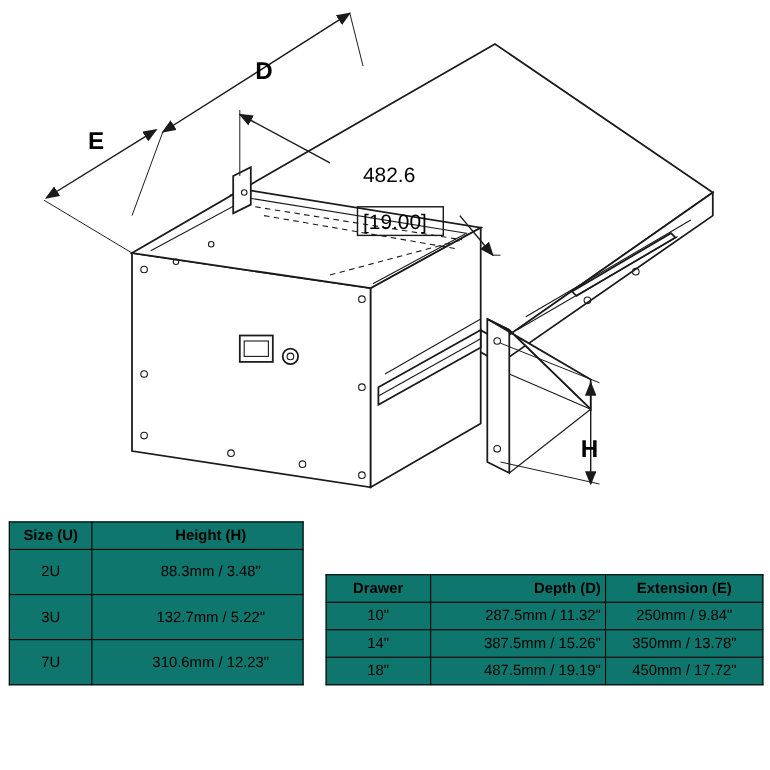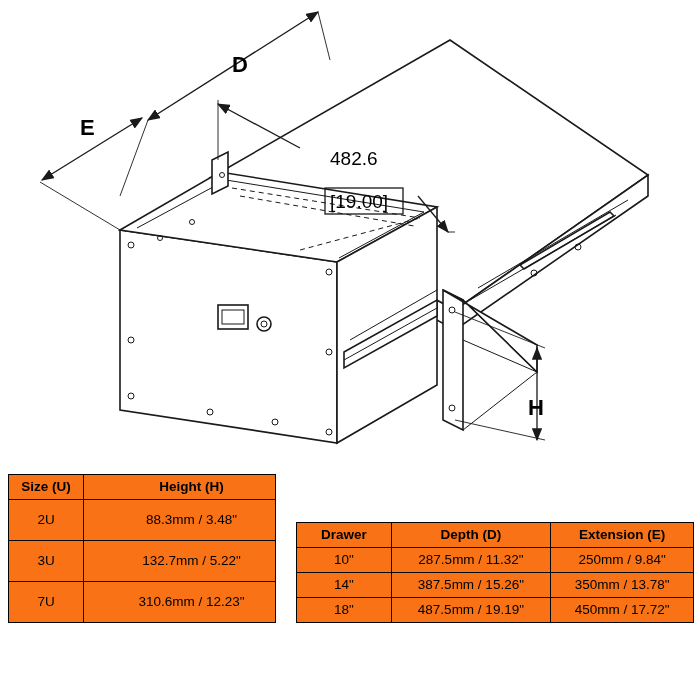--- a/index.html
+++ b/index.html
@@ -33,39 +33,39 @@
     top: 474px;
     width: 700px;
     display: flex;
     gap: 20px;
     padding-left: 8px;
     box-sizing: border-box;
   }
   table {
     border-collapse: collapse;
     font-size: 13.5px;
-    background: #f97316;
+    background: #0f766e;
   }
   table.height-table { width: 268px; }
   table.depth-table { width: 398px; margin-top: 48px; }
   th, td {
     border: 1px solid #000000;
     text-align: center;
     padding: 2px 4px;
     height: 20px;
     line-height: 18px;
     white-space: nowrap;
   }
   th {
     font-weight: bold;
   }
   .height-table th:nth-child(1), .height-table td:nth-child(1) { width: 76px; }
   .height-table th:nth-child(2), .height-table td:nth-child(2) { width: 190px; padding-left: 28px; }
   .depth-table th:nth-child(1), .depth-table td:nth-child(1) { width: 94px; }
-  .depth-table th:nth-child(2), .depth-table td:nth-child(2) { width: 160px; }
+  .depth-table th:nth-child(2), .depth-table td:nth-child(2) { width: 160px; text-align: right; }
   .depth-table th:nth-child(3), .depth-table td:nth-child(3) { width: 142px; }
   .dim-label {
     font-size: 22px;
     font-weight: bold;
   }
   .dim-value {
     font-size: 19px;
   }
   .dim-value-bracket {
     font-size: 19px;

